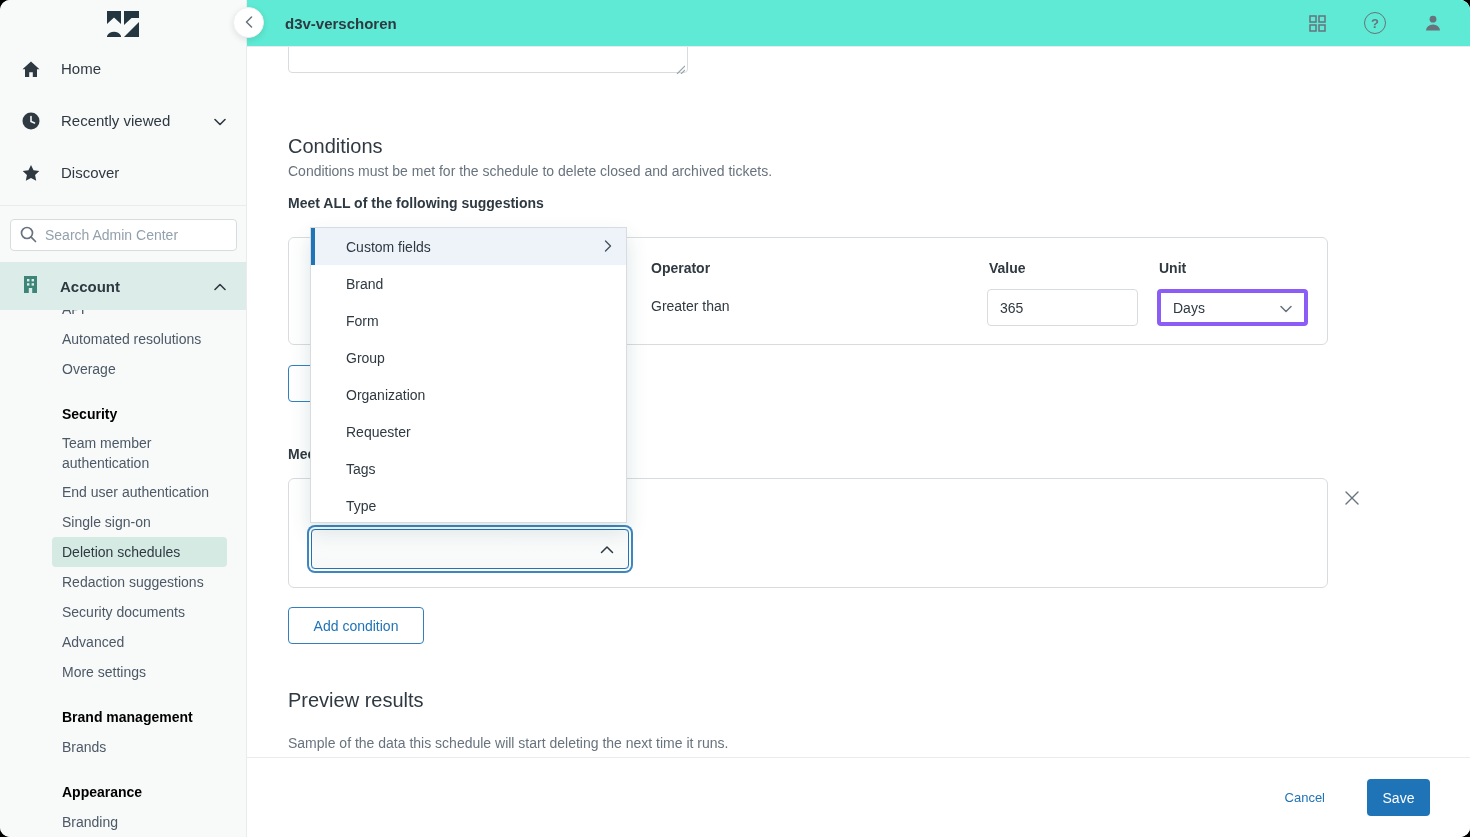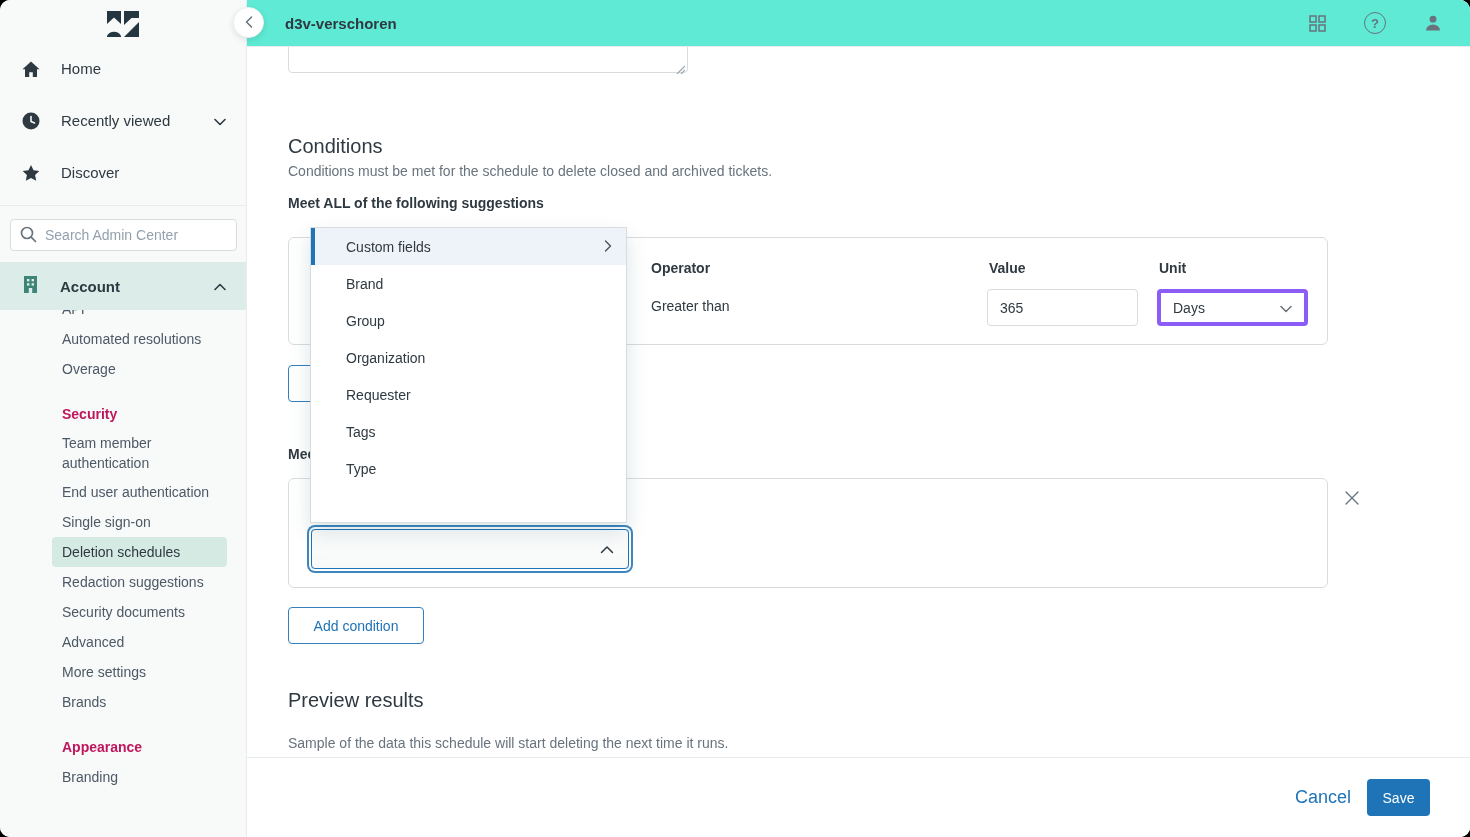--- a/index.html
+++ b/index.html
@@ -33,21 +33,21 @@
 
   .account-row {
     position:absolute; top:262px; left:0; width:100%; height:48px; background:#dcede9;
     display:flex; align-items:center; padding:0 20px 0 22px; z-index:2; cursor:pointer;
   }
   .account-row .acc-label { margin-left:21px; font-size:15px; font-weight:700; color:#2f3941; flex:1; }
 
   .side-list { position:absolute; top:294px; left:62px; width:172px; z-index:1; }
   .sn-item { height:30px; line-height:30px; font-size:14px; color:#4c5966; white-space:nowrap; cursor:pointer; }
   .sn-item.two-line { height:48px; line-height:20px; padding:4px 0; white-space:normal; width:150px; }
-  .sn-header { height:30px; line-height:30px; font-size:14px; font-weight:700; color:#be185d; margin-top:15px; }
+  .sn-header { height:30px; line-height:30px; font-size:14px; font-weight:700; color:#000000; margin-top:15px; }
   .sn-item.selected {
     background:#d5eae3; border-radius:4px; margin-left:-10px; padding-left:10px; width:175px; color:#2f3941;
   }
 
   
   .main { position:relative; flex:1; height:100%; display:flex; flex-direction:column; background:#fff; }
   .topbar {
     position:relative; height:47px; flex:none; border-bottom:1px solid #e9ebed; background:#5eead4;
     display:flex; align-items:center; z-index:30;
   }
@@ -124,21 +124,21 @@
   }
   .dd-item.selected { background:#edf3f9; border-left:4px solid #1f73b7; padding-left:31px; }
   .dd-item .dd-chev { margin-left:auto; margin-right:14px; }
 
   
   .footer {
     position:absolute; left:0; bottom:0; width:100%; height:80px; background:#fff;
     border-top:1px solid #e9ebed; display:flex; align-items:center; justify-content:flex-end;
     padding-right:40px; z-index:15;
   }
-  .cancel-link { font-size:18px; color:#1f73b7; cursor:pointer; margin-right:16px; }
+  .cancel-link { font-size:13px; color:#1f73b7; cursor:pointer; margin-right:42px; }
   .save-btn {
     width:63px; height:37px; background:#1f73b7; border:none; border-radius:4px;
     color:#fff; font-size:14px; font-family:inherit; cursor:pointer;
   }
 </style>
 </head>
 <body>
 
 <div id="app">
 
@@ -222,20 +222,21 @@
       <div class="sn-item">Overage</div>
       <div class="sn-header">Security</div>
       <div class="sn-item two-line">Team member authentication</div>
       <div class="sn-item">End user authentication</div>
       <div class="sn-item">Single sign-on</div>
       <div class="sn-item selected">Deletion schedules</div>
       <div class="sn-item">Redaction suggestions</div>
       <div class="sn-item">Security documents</div>
       <div class="sn-item">Advanced</div>
       <div class="sn-item">More settings</div>
+      <div class="sn-header">Brand management</div>
       <div class="sn-item">Brands</div>
       <div class="sn-header">Appearance</div>
       <div class="sn-item">Branding</div>
     </div>
   </div>
 
   <div class="main">
 
     <div class="topbar">
       <span class="topbar-title">d3v-verschoren</span>
@@ -316,20 +317,21 @@
       <div class="dropdown">
         <div class="dd-item selected">
           <span>Custom fields</span>
           <span class="dd-chev">
             <svg width="8" height="12" viewBox="0 0 8 12">
                 <path d="M1.5 1 L6.5 6 L1.5 11" stroke="#47535b" stroke-width="1.4" fill="none" stroke-linecap="round" stroke-linejoin="round"></path>
               </svg>
           </span>
         </div>
         <div class="dd-item">Brand</div>
+        <div class="dd-item">Form</div>
         <div class="dd-item">Group</div>
         <div class="dd-item">Organization</div>
         <div class="dd-item">Requester</div>
         <div class="dd-item">Tags</div>
         <div class="dd-item">Type</div>
       </div>
 
       <div class="footer">
         <span class="cancel-link">Cancel</span>
         <button class="save-btn">Save</button>

